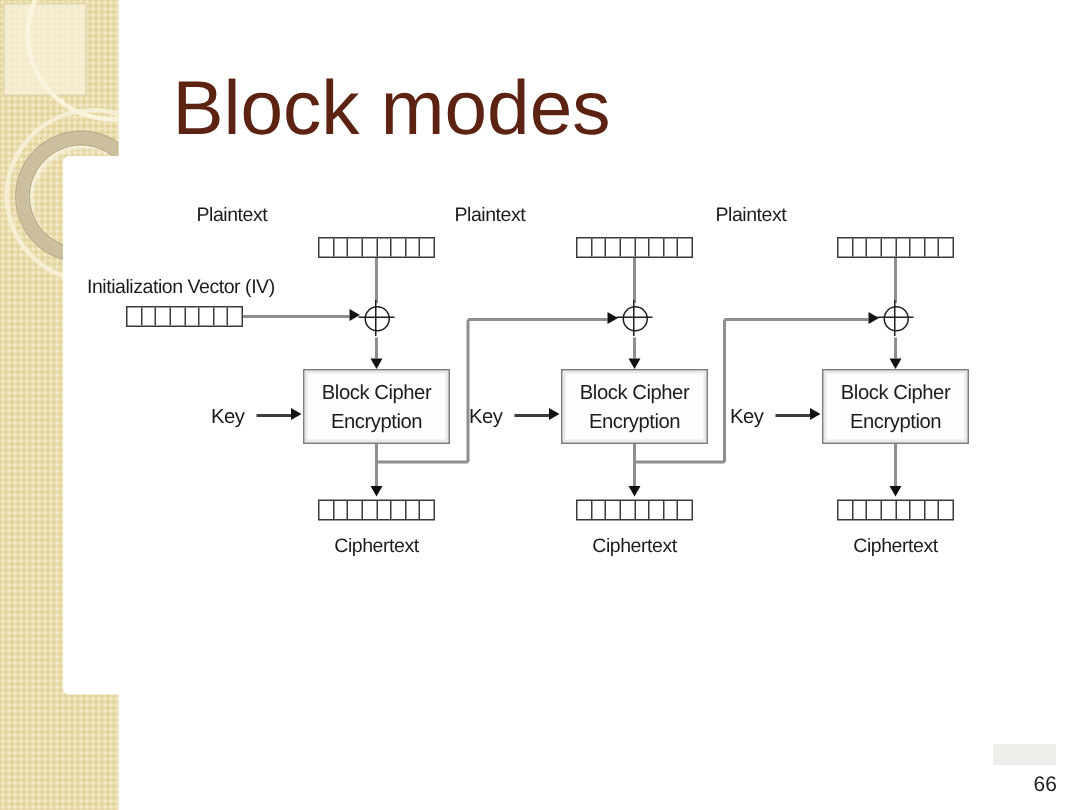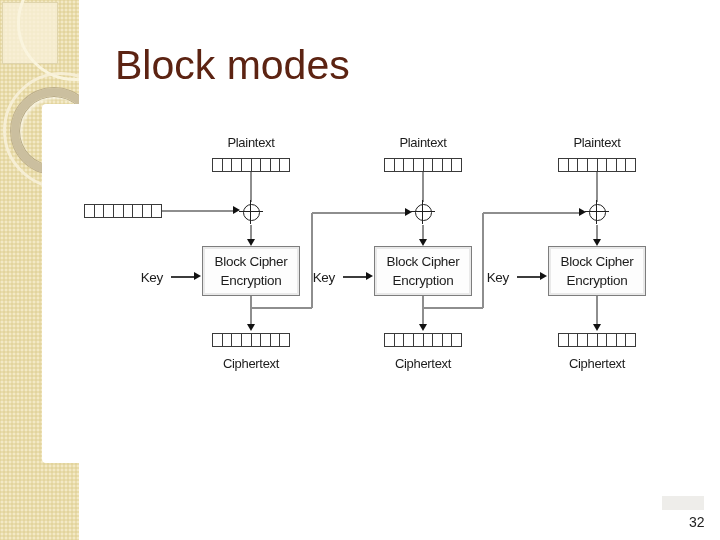--- a/index.html
+++ b/index.html
@@ -19,21 +19,21 @@
   .circ{border-radius:50%;background:transparent;}
   .circA{left:17px;top:-35px;width:110px;height:110px;border:3px solid rgba(250,244,222,.95);}
   .circB{left:3px;top:72px;width:111px;height:111px;border:3px solid rgba(248,241,219,.85);}
   .ring{left:11px;top:88px;width:70px;height:70px;border:8px solid #cbbf9f;border-radius:50%;
         box-shadow:0 0 0 1px #bcae8c, inset 0 0 0 1px #b7aa87, inset 3px 3px 3px rgba(255,255,255,.55);}
 
   
   .whitebox{left:42px;top:104px;width:658px;height:359px;background:#ffffff;border-radius:4px;}
 
   
-  .title{left:115px;top:42px;font-size:41px;font-weight:400;color:#5c2312;letter-spacing:0;}
+  .title{left:115px;top:42px;font-size:51px;font-weight:400;color:#5c2312;letter-spacing:0;}
 
   
   .diagram{left:0;top:0;width:720px;height:540px;color:#1c1c1c;}
   .lbl{font-size:13px;letter-spacing:-0.3px;color:#1c1c1c;white-space:nowrap;}
   .vline{width:1.5px;background:#8e8e8e;}
   .hline{height:1.5px;background:#8e8e8e;}
   .hline.dark{background:#3c3c3c;}
   .bits{display:flex;width:78px;height:14px;border:1px solid #3a3a3a;background:#fff;box-sizing:border-box;}
   .bits i{flex:1;border-right:1px solid #3a3a3a;}
   .bits i:last-child{border-right:none;}
@@ -41,21 +41,21 @@
        box-shadow:inset 0 0 0 2px #e9e9e9;text-align:center;padding-top:5px;
        font-size:13.5px;line-height:19px;letter-spacing:-0.3px;}
   .xor{width:17px;height:17px;border:1.6px solid #1f1f1f;border-radius:50%;box-sizing:border-box;}
   .xor .xv{position:absolute;left:6.2px;top:-5px;width:1.6px;height:24px;background:#1f1f1f;}
   .xor .xh{position:absolute;left:-5px;top:6.2px;width:24px;height:1.6px;background:#1f1f1f;}
   .ah-down{width:0;height:0;border-left:4.5px solid transparent;border-right:4.5px solid transparent;
            border-top:7px solid #111;}
   .ah-right{width:0;height:0;border-top:4.5px solid transparent;border-bottom:4.5px solid transparent;
             border-left:7px solid #111;}
   .col{top:130px;width:240px;height:260px;}
-  .pt-lbl{left:0;top:5px;width:240px;text-align:center;}
+  .pt-lbl{left:0;top:5px;width:240px;}
   .ct-lbl{left:0;top:226px;width:240px;text-align:center;}
   .key-lbl{left:0;top:140px;width:32px;text-align:right;font-size:13.5px;}
   .caption{left:150px;top:406px;width:445px;text-align:center;font-size:20px;
            letter-spacing:-0.8px;color:#2a2a2a;white-space:nowrap;}
 
   
   .pagenum-shade{left:662px;top:496px;width:42px;height:14px;background:#eeedea;}
   .pagenum{left:689px;top:514px;font-size:14px;color:#222222;}
 </style>
 </head>
@@ -67,20 +67,21 @@
   <div class="abs circ circB"></div>
   <div class="abs ring"></div>
 </div>
 
 <div class="abs whitebox"></div>
 
 <div class="abs title">Block modes</div>
 
 <div class="abs diagram">
 
+  <div class="abs lbl" style="left:58px;top:183px;">Initialization Vector (IV)</div>
   <div class="abs bits" style="left:84px;top:204px;">
       <i></i>
       <i></i>
       <i></i>
       <i></i>
       <i></i>
       <i></i>
       <i></i>
       <i></i>
     </div>
@@ -216,13 +217,13 @@
   <div class="abs ah-right" style="left:405px;top:208px;"></div>
 
   <div class="abs hline" style="left:423px;top:307px;width:60px;"></div>
   <div class="abs vline" style="left:482px;top:213px;height:95px;"></div>
   <div class="abs hline" style="left:483px;top:212px;width:96px;"></div>
   <div class="abs ah-right" style="left:579px;top:208px;"></div>
 
 </div>
 
 <div class="abs pagenum-shade"></div>
-<div class="abs pagenum">32</div>
+<div class="abs pagenum">66</div>
 
 </body></html>

